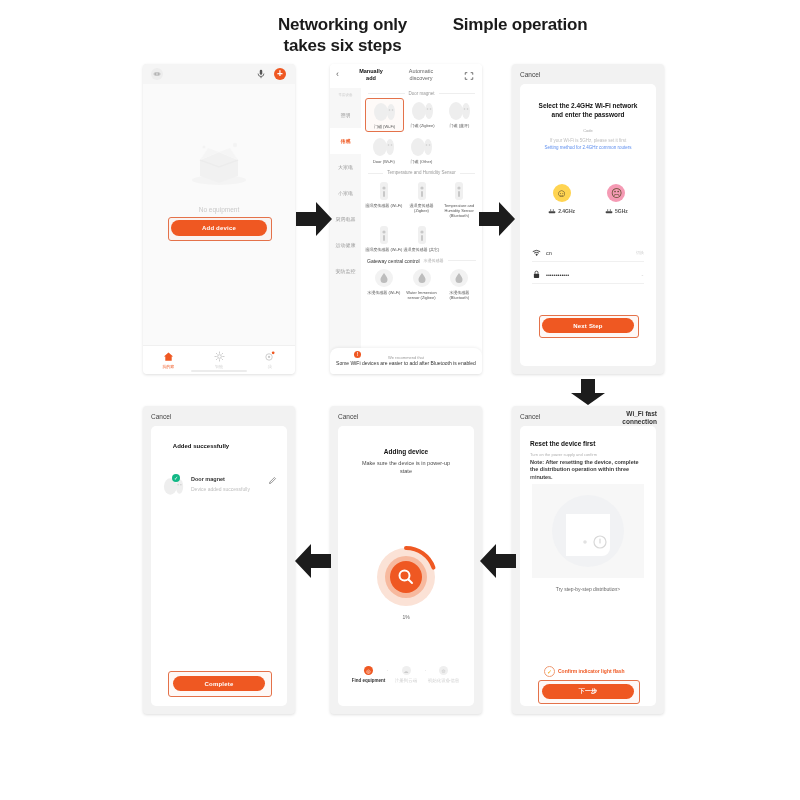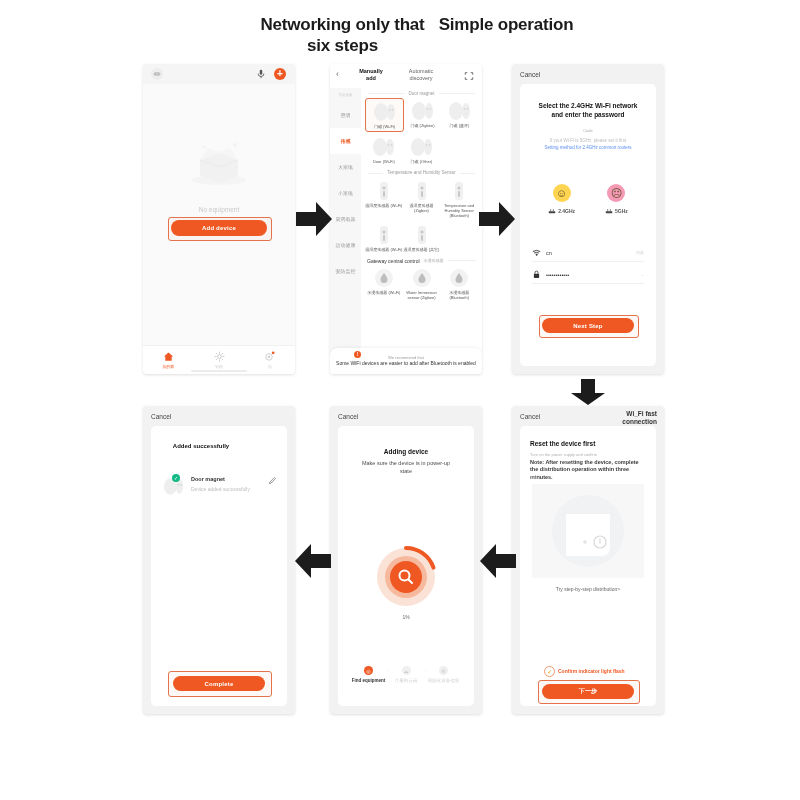--- a/index.html
+++ b/index.html
@@ -9,21 +9,21 @@
     color:#111;position:relative;
   }
   .canvas{position:absolute;inset:0;}
 
   
   .heading{
     position:absolute;font-weight:bold;font-size:17px;line-height:1.25;
     color:#1b1b1b;text-align:center;letter-spacing:-.2px;
   }
   #h1{left:255px;top:14px;width:175px;}
-  #h2{left:436px;top:14px;width:140px;}
+  #h2{left:450px;top:14px;width:140px;}
 
   
   .phone{
     position:absolute;background:#f2f2f2;border-radius:4px;
     box-shadow:0 1px 3px rgba(0,0,0,.13);overflow:hidden;
   }
   .phone-inner{position:absolute;inset:0;}
 
   
   .cancel{position:absolute;left:8px;top:7px;font-size:6.5px;color:#444;}
@@ -198,21 +198,21 @@
   #p6 .chl{left:17px;top:245px;width:102px;height:24px;}
 
   
   .arrow{position:absolute;}
 </style>
 </head>
 <body>
 
 <div class="canvas">
 
-  <div class="heading" id="h1">Networking only that six steps</div>
+  <div class="heading" id="h1">Networking only takes six steps</div>
   <div class="heading" id="h2">Simple operation</div>
 
   <div class="phone" id="p1">
     <div class="phone-inner">
       <div class="topbar">
         <div class="circ">
           <svg viewBox="0 0 24 24" fill="none" stroke="#aaa" stroke-width="2">
               <rect x="3" y="8" width="18" height="8" rx="4"></rect>
               <circle cx="8" cy="12" r="2" fill="#aaa"></circle>
               <circle cx="16" cy="12" r="2" fill="#aaa"></circle>

